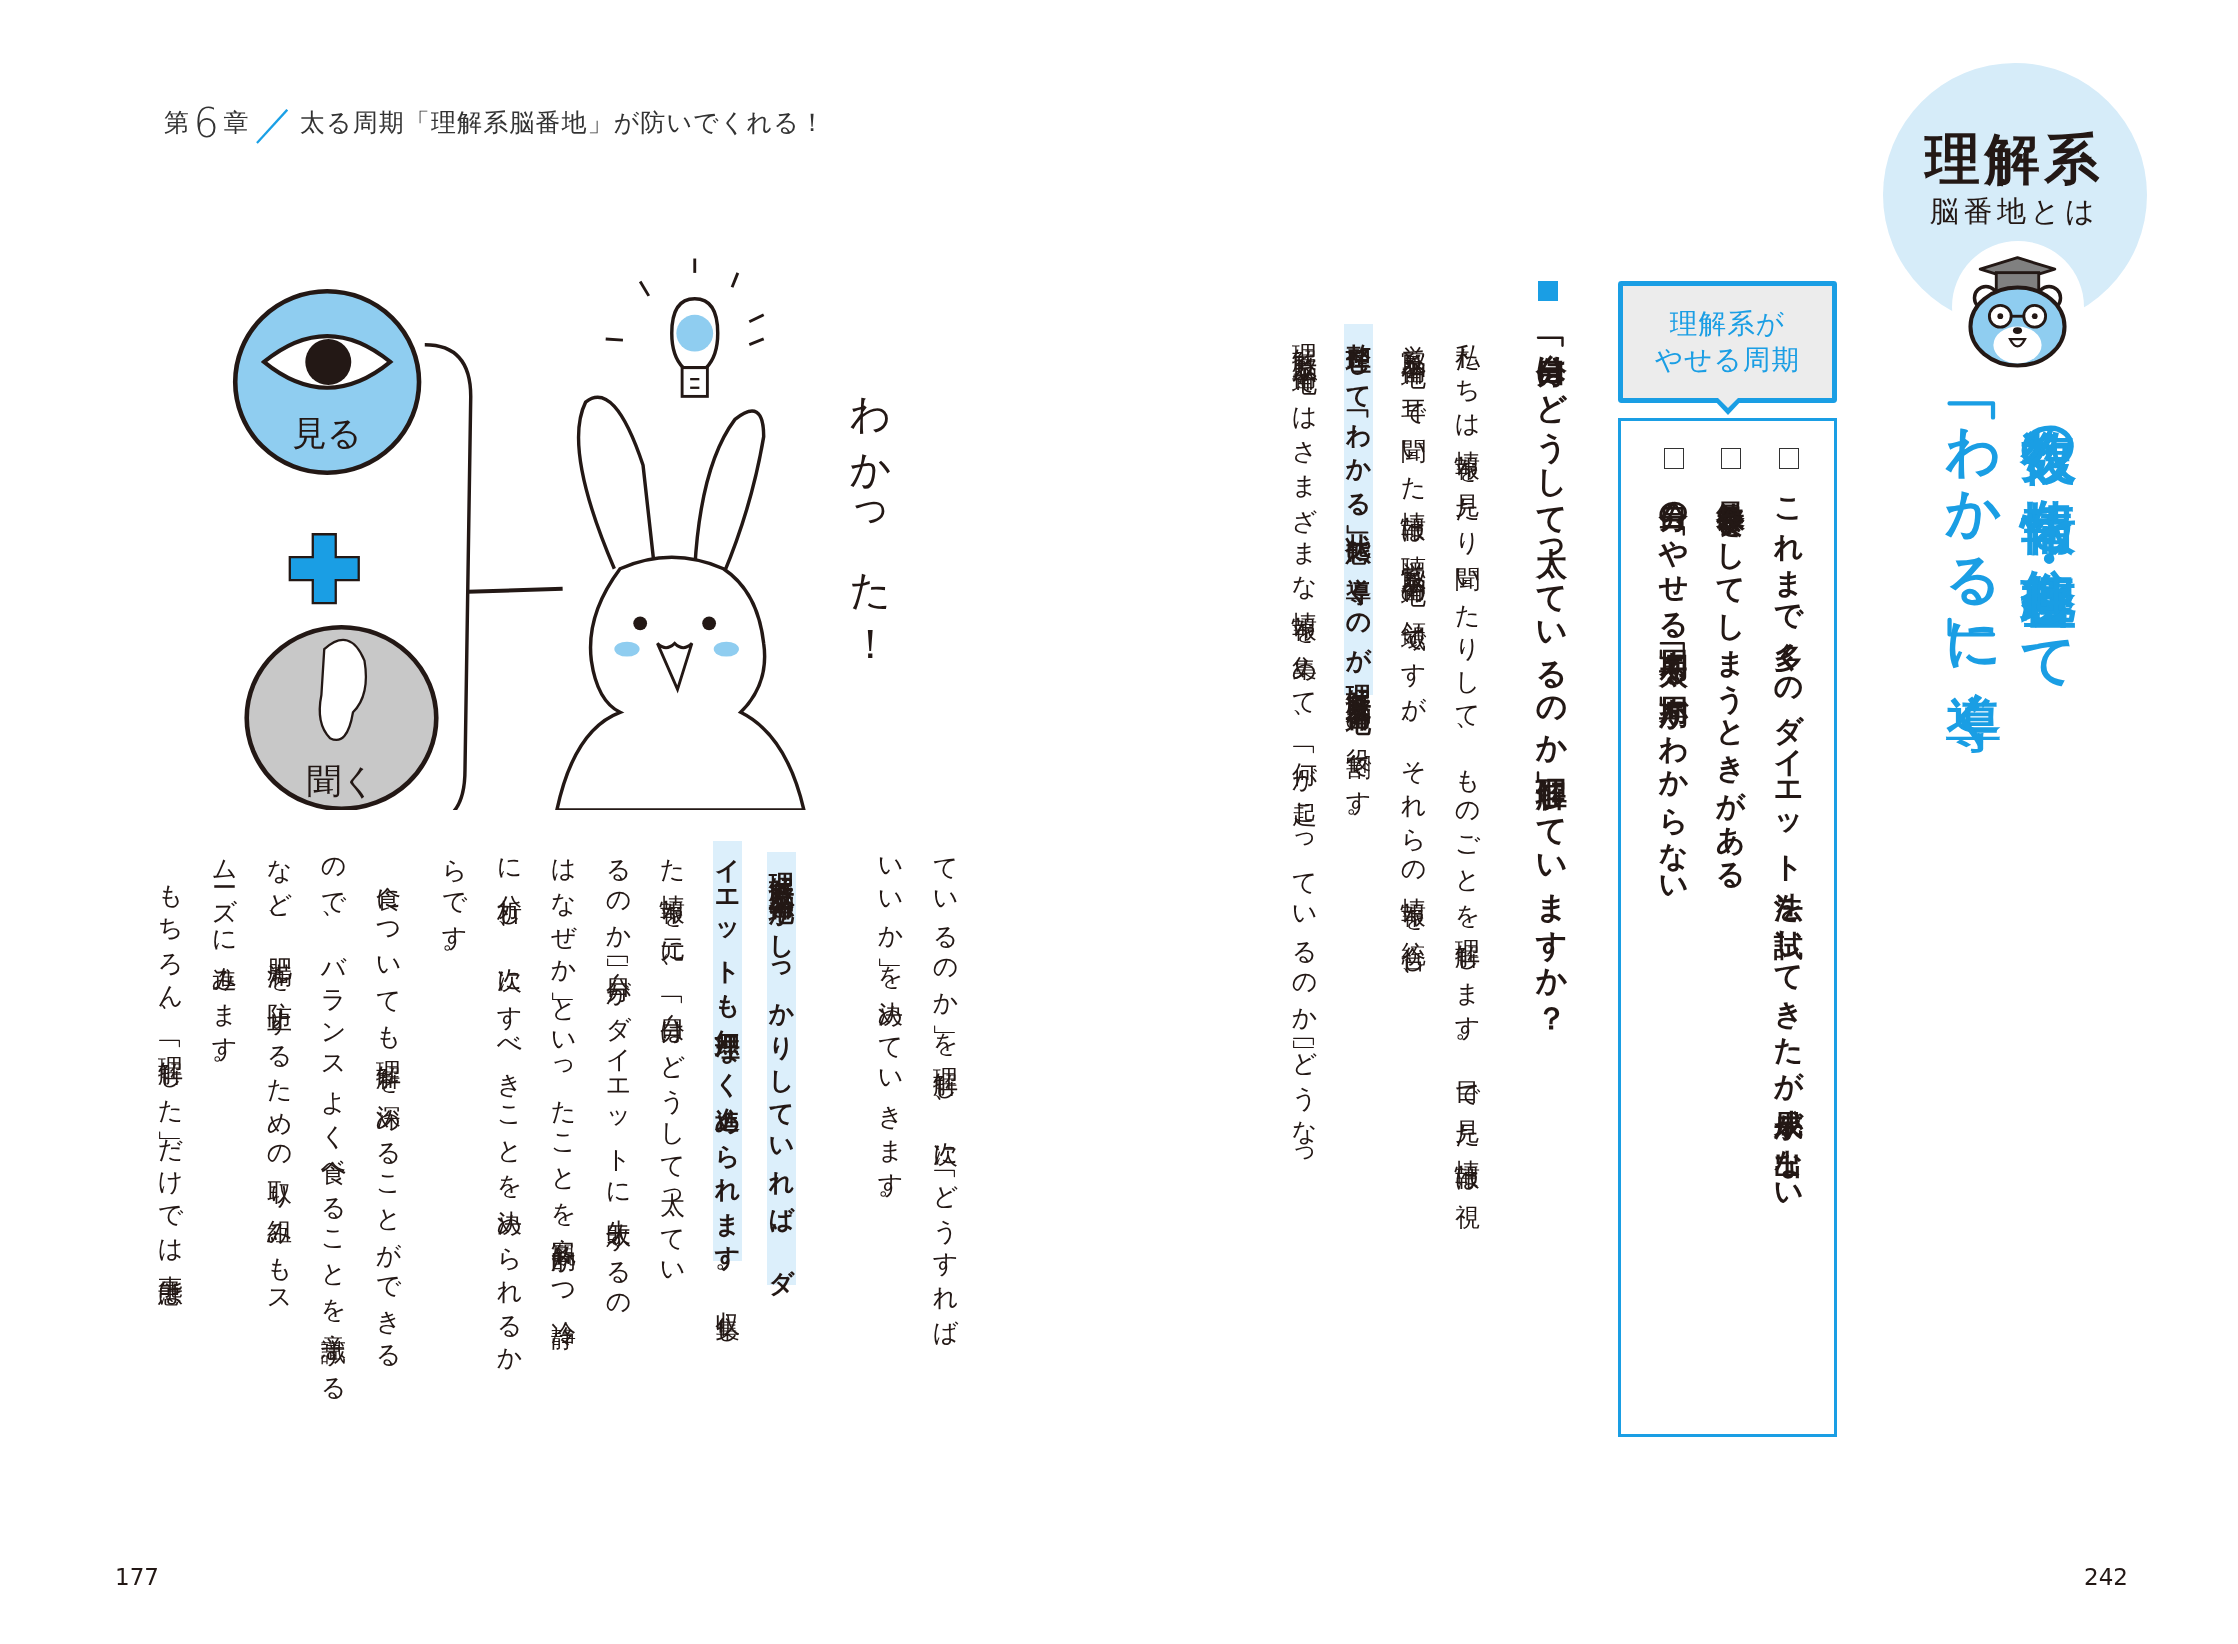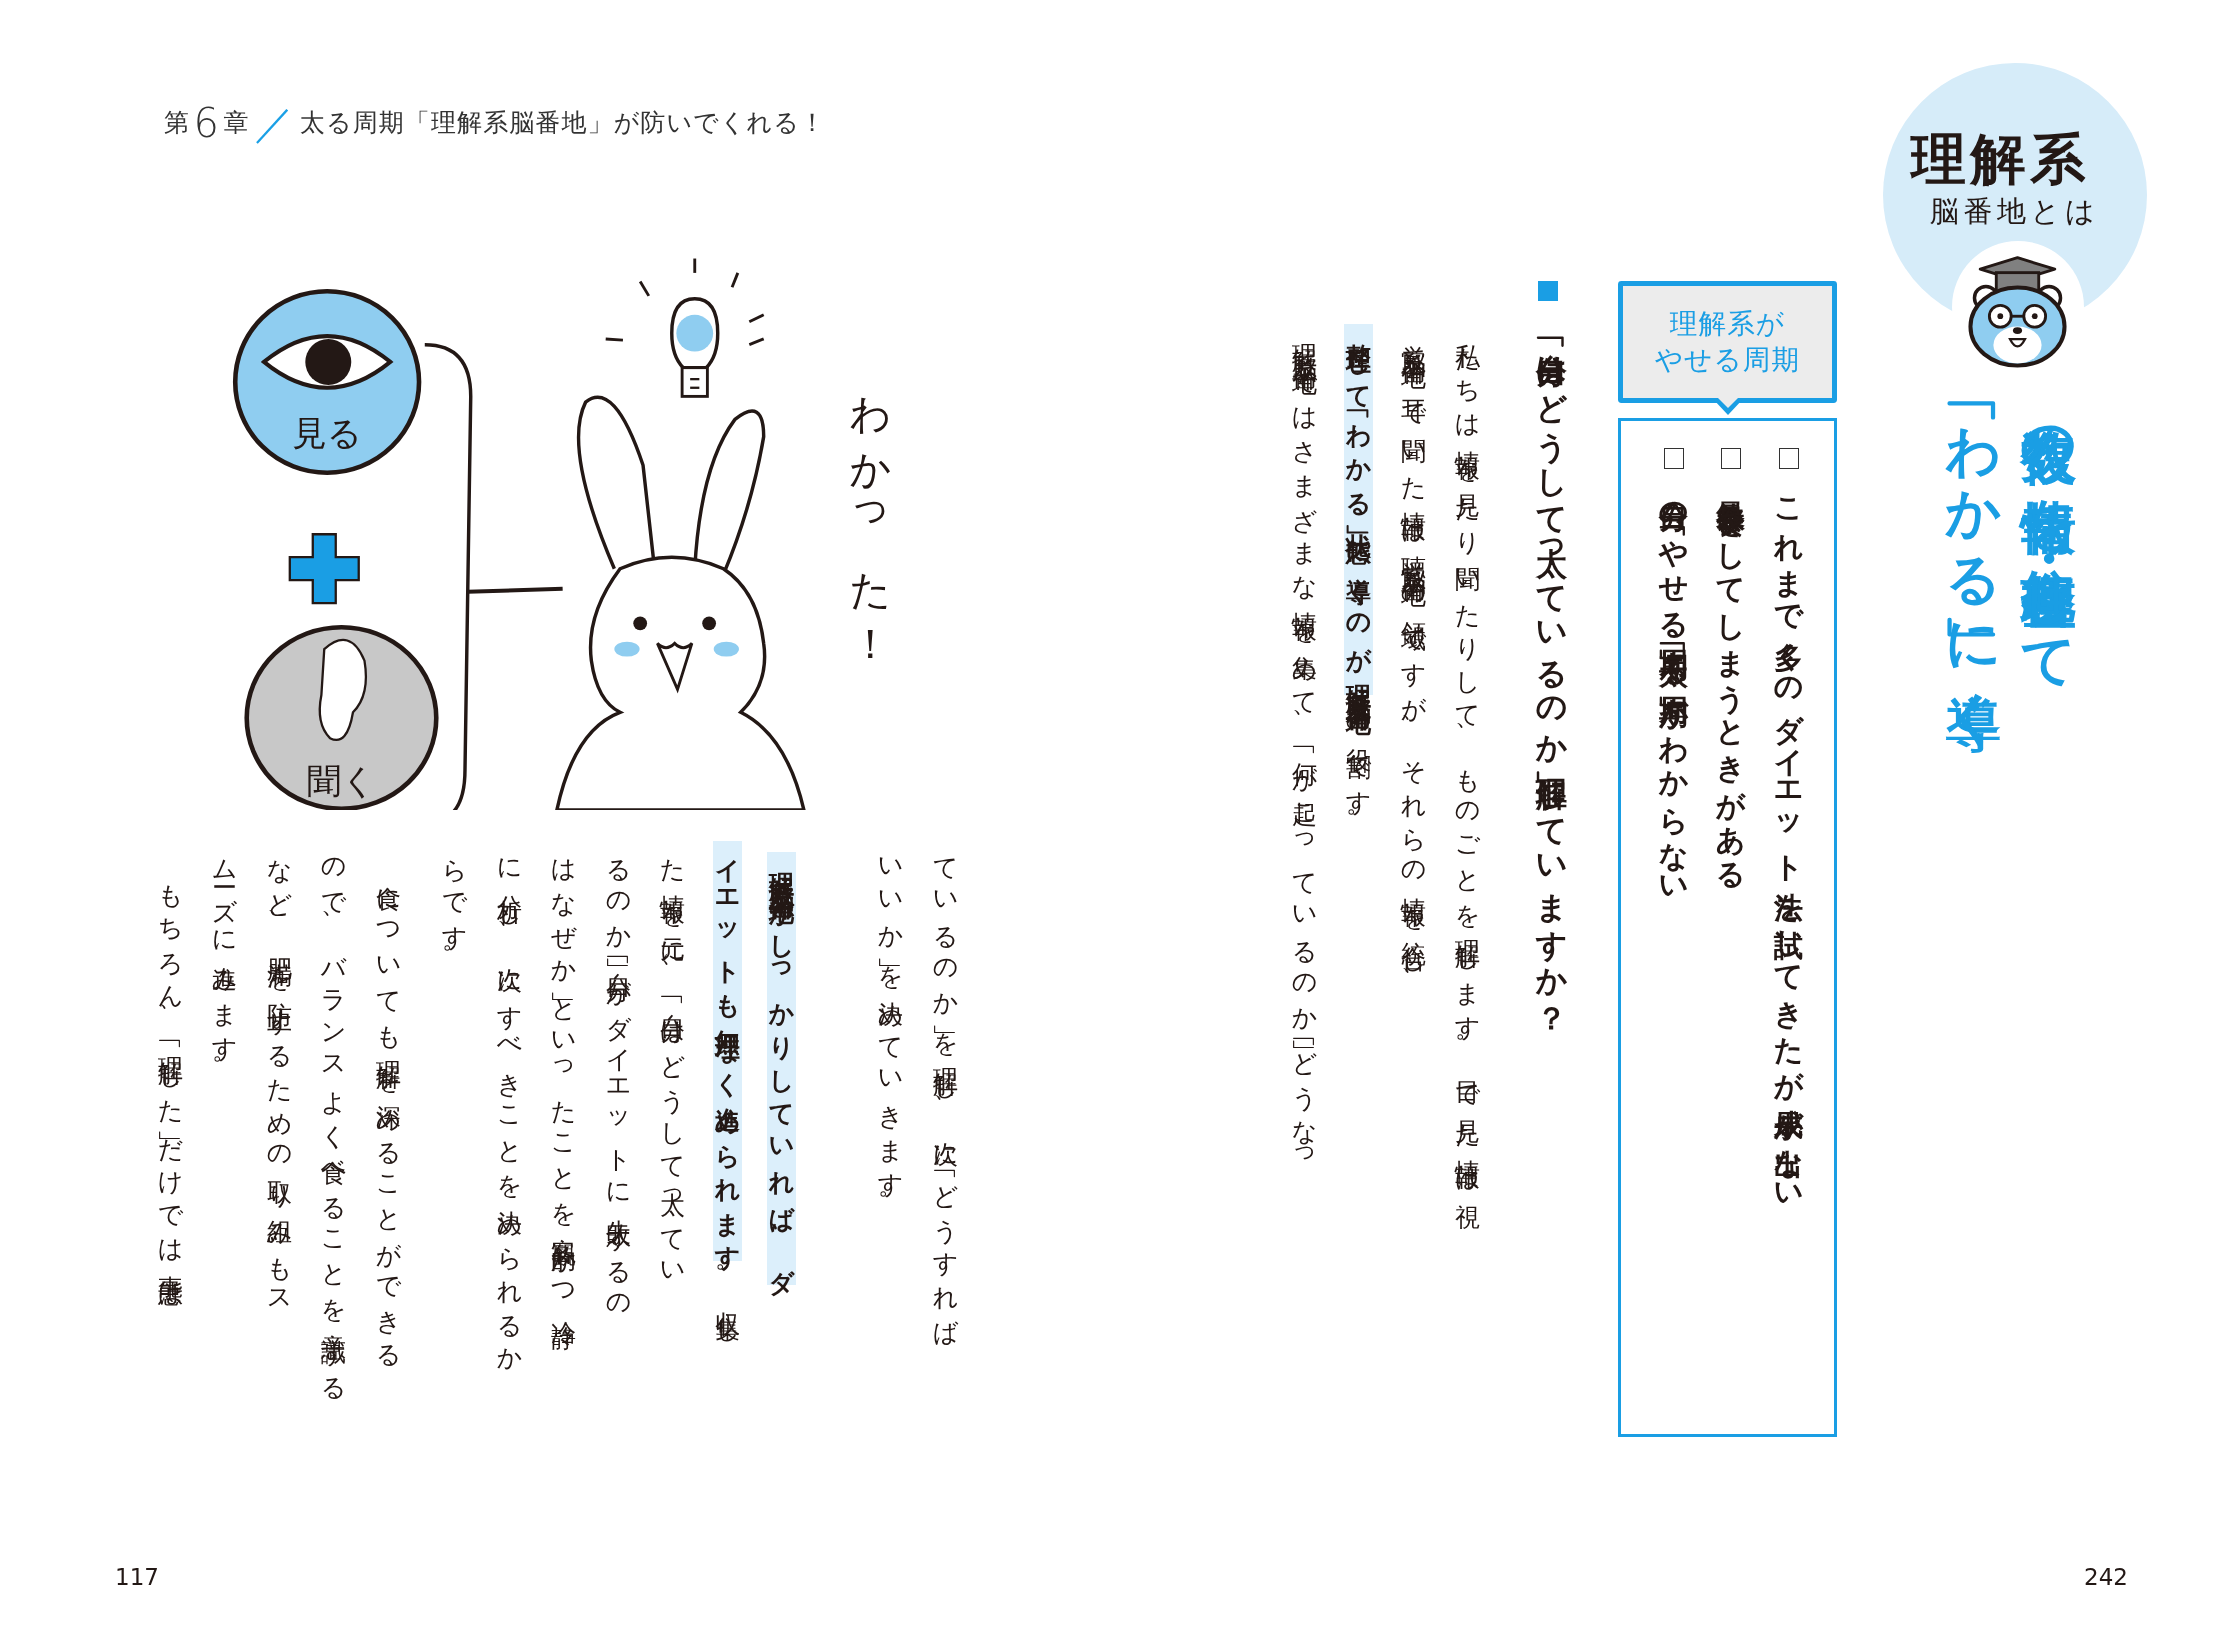--- a/index.html
+++ b/index.html
@@ -14,21 +14,21 @@
   #running-head .slash { color:#1aa0e6; font-size:40px; font-weight:300; margin:0 4.6px; vertical-align:-5.7px; }
 
   
   .page-num { font-size:23px; top:1564px; }
   #page-num-left { left:115px; }
   #page-num-right { left:2084px; }
 
   
   #header-circle { left:1883px; top:63px; width:264px; height:264px; border-radius:50%; background:#d6ecf9; }
   #header-notch { left:1952px; top:241px; width:132px; height:132px; border-radius:50%; background:#fff; }
-  #header-title { left:1911px; top:123px; width:207px; font-size:55px; font-weight:bold; letter-spacing:4.6px; }
+  #header-title { left:1911px; top:123px; width:207px; text-align:center; font-size:55px; font-weight:bold; letter-spacing:4.6px; }
   #header-sub { left:1911px; top:192px; width:207px; text-align:center; font-size:29px; font-weight:normal; letter-spacing:4.6px; }
   #bear { left:1963px; top:253px; width:109px; height:115px; }
 
   
   .title-col { font-size:55px; font-weight:bold; color:#1a9ee4; line-height:1; letter-spacing:2.3px; }
   #title-line-1 { left:2021px; top:385px; }
   #title-line-2 { left:1946px; top:385px; }
 
   
   #callout-label { left:1618px; top:281px; width:219px; height:122px; background:#ececec; border:5.7px solid #1a9ee4; border-radius:3.4px; box-sizing:border-box; display:flex; flex-direction:column; justify-content:center; align-items:center; }
@@ -160,15 +160,15 @@
     <path d="M700 560 Q640 640 650 720 Q660 790 700 810 Q620 840 590 980 L1020 980 Q990 850 910 810 Q960 760 950 690 Q940 600 880 560 Q790 520 700 560 Z"></path>
   </g>
   <circle cx="735" cy="655" r="12" fill="#231815"></circle>
   <circle cx="855" cy="655" r="12" fill="#231815"></circle>
   <ellipse cx="712" cy="700" rx="22" ry="13" fill="#8fcdf0"></ellipse>
   <ellipse cx="885" cy="700" rx="22" ry="13" fill="#8fcdf0"></ellipse>
   <path d="M765 690 Q780 705 795 690 Q810 705 825 690 L800 770 Z" fill="#fff" stroke="#231815" stroke-width="5"></path>
 </svg>
 <div id="wakatta" class="abs vt">わかった！</div>
 
-<div id="page-num-left" class="abs page-num">117</div>
+<div id="page-num-left" class="abs page-num">177</div>
 <div id="page-num-right" class="abs page-num">242</div>
 
 
 </body></html>

